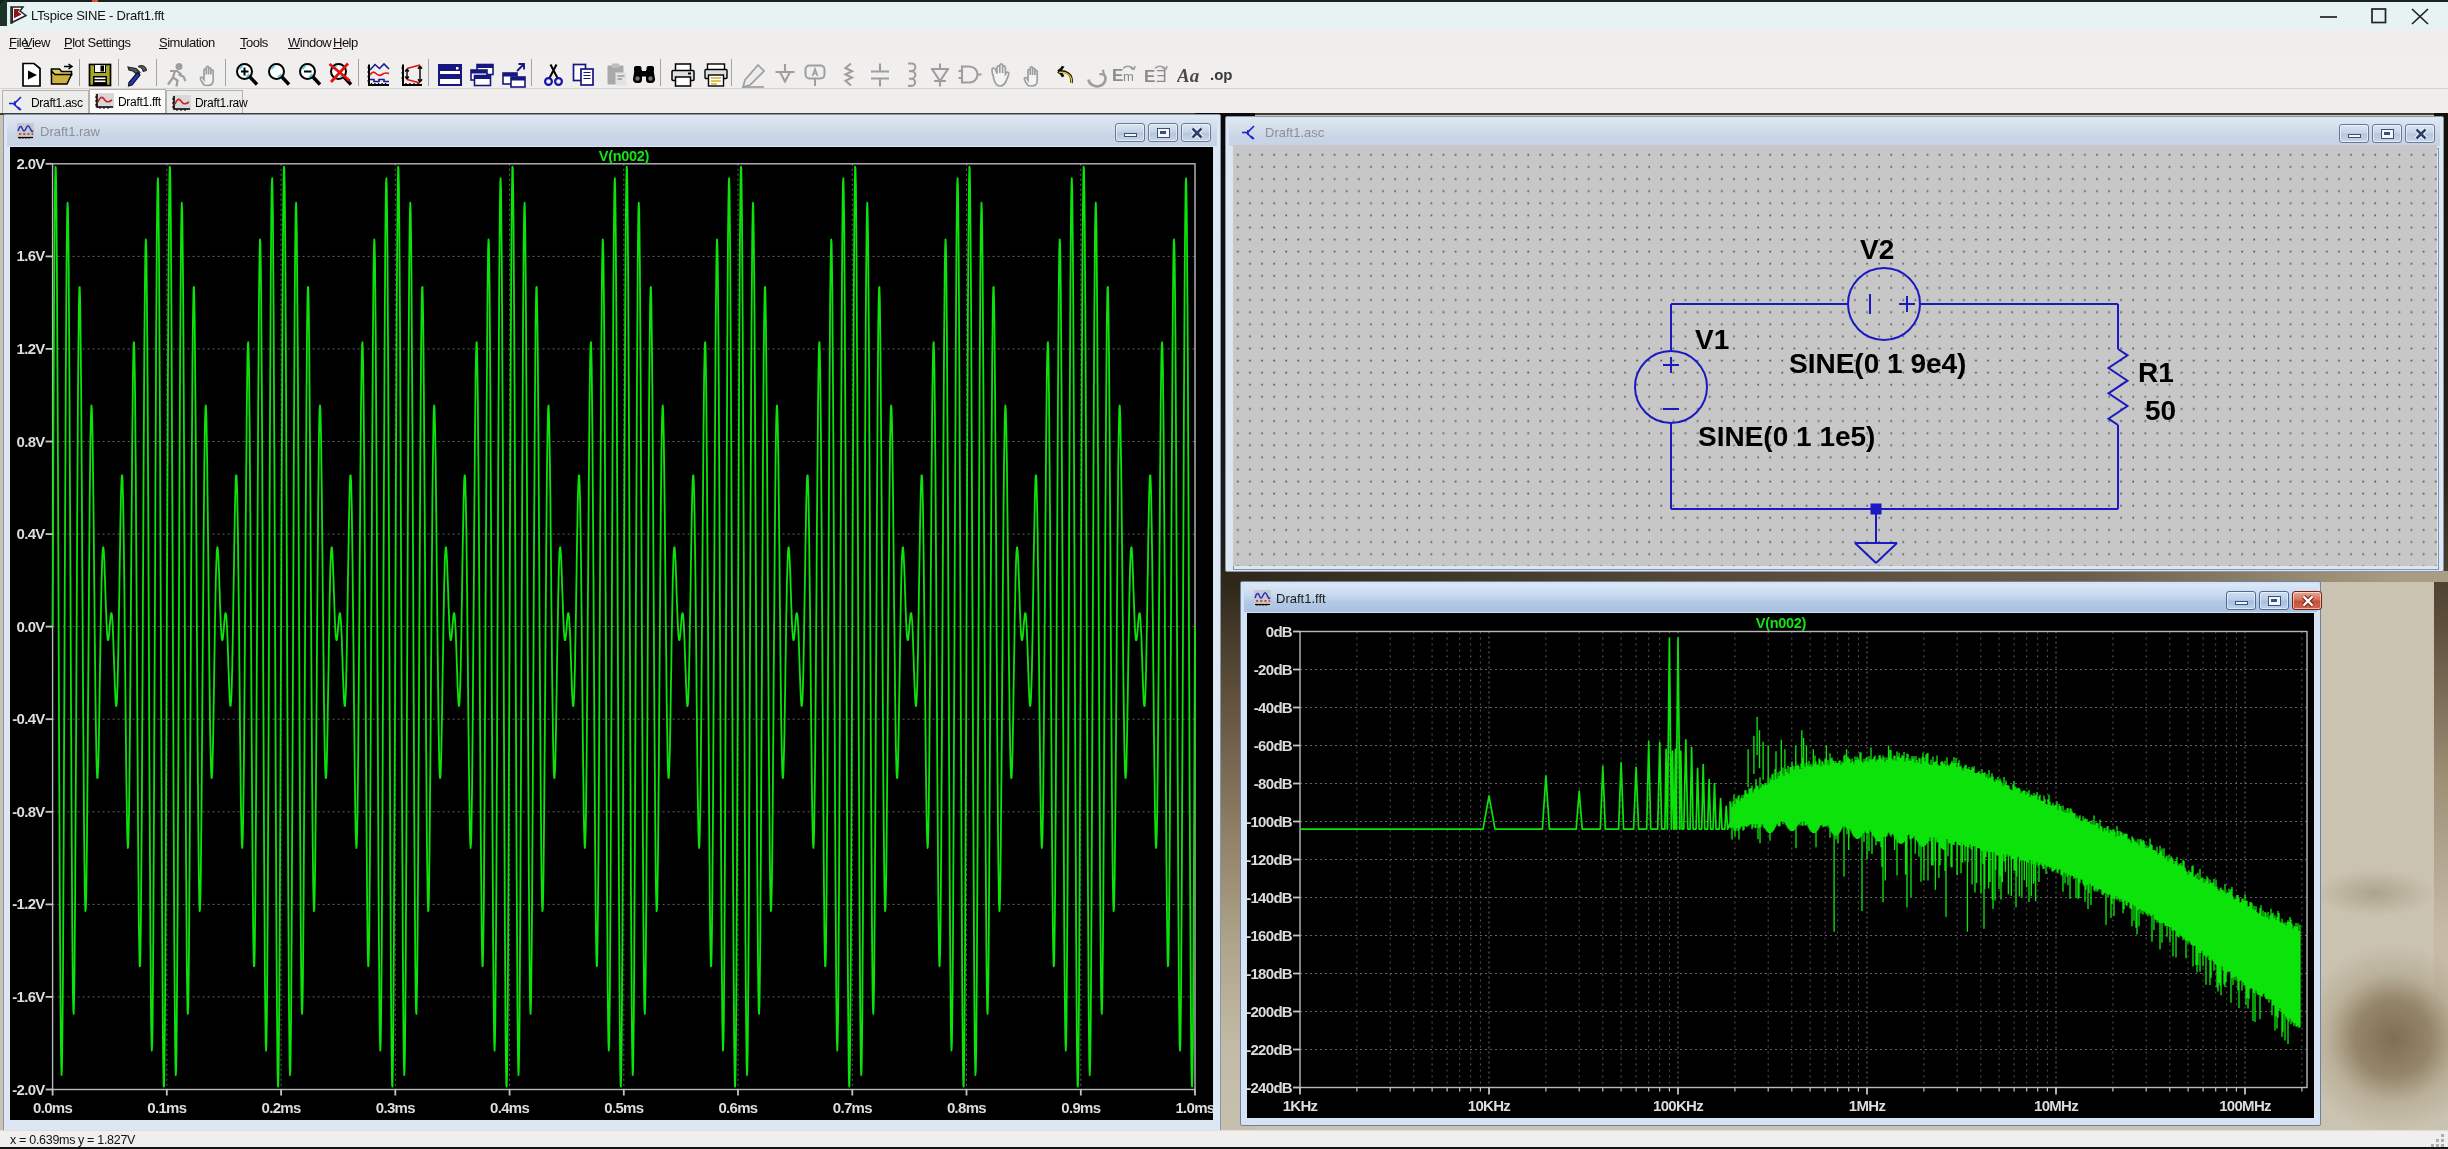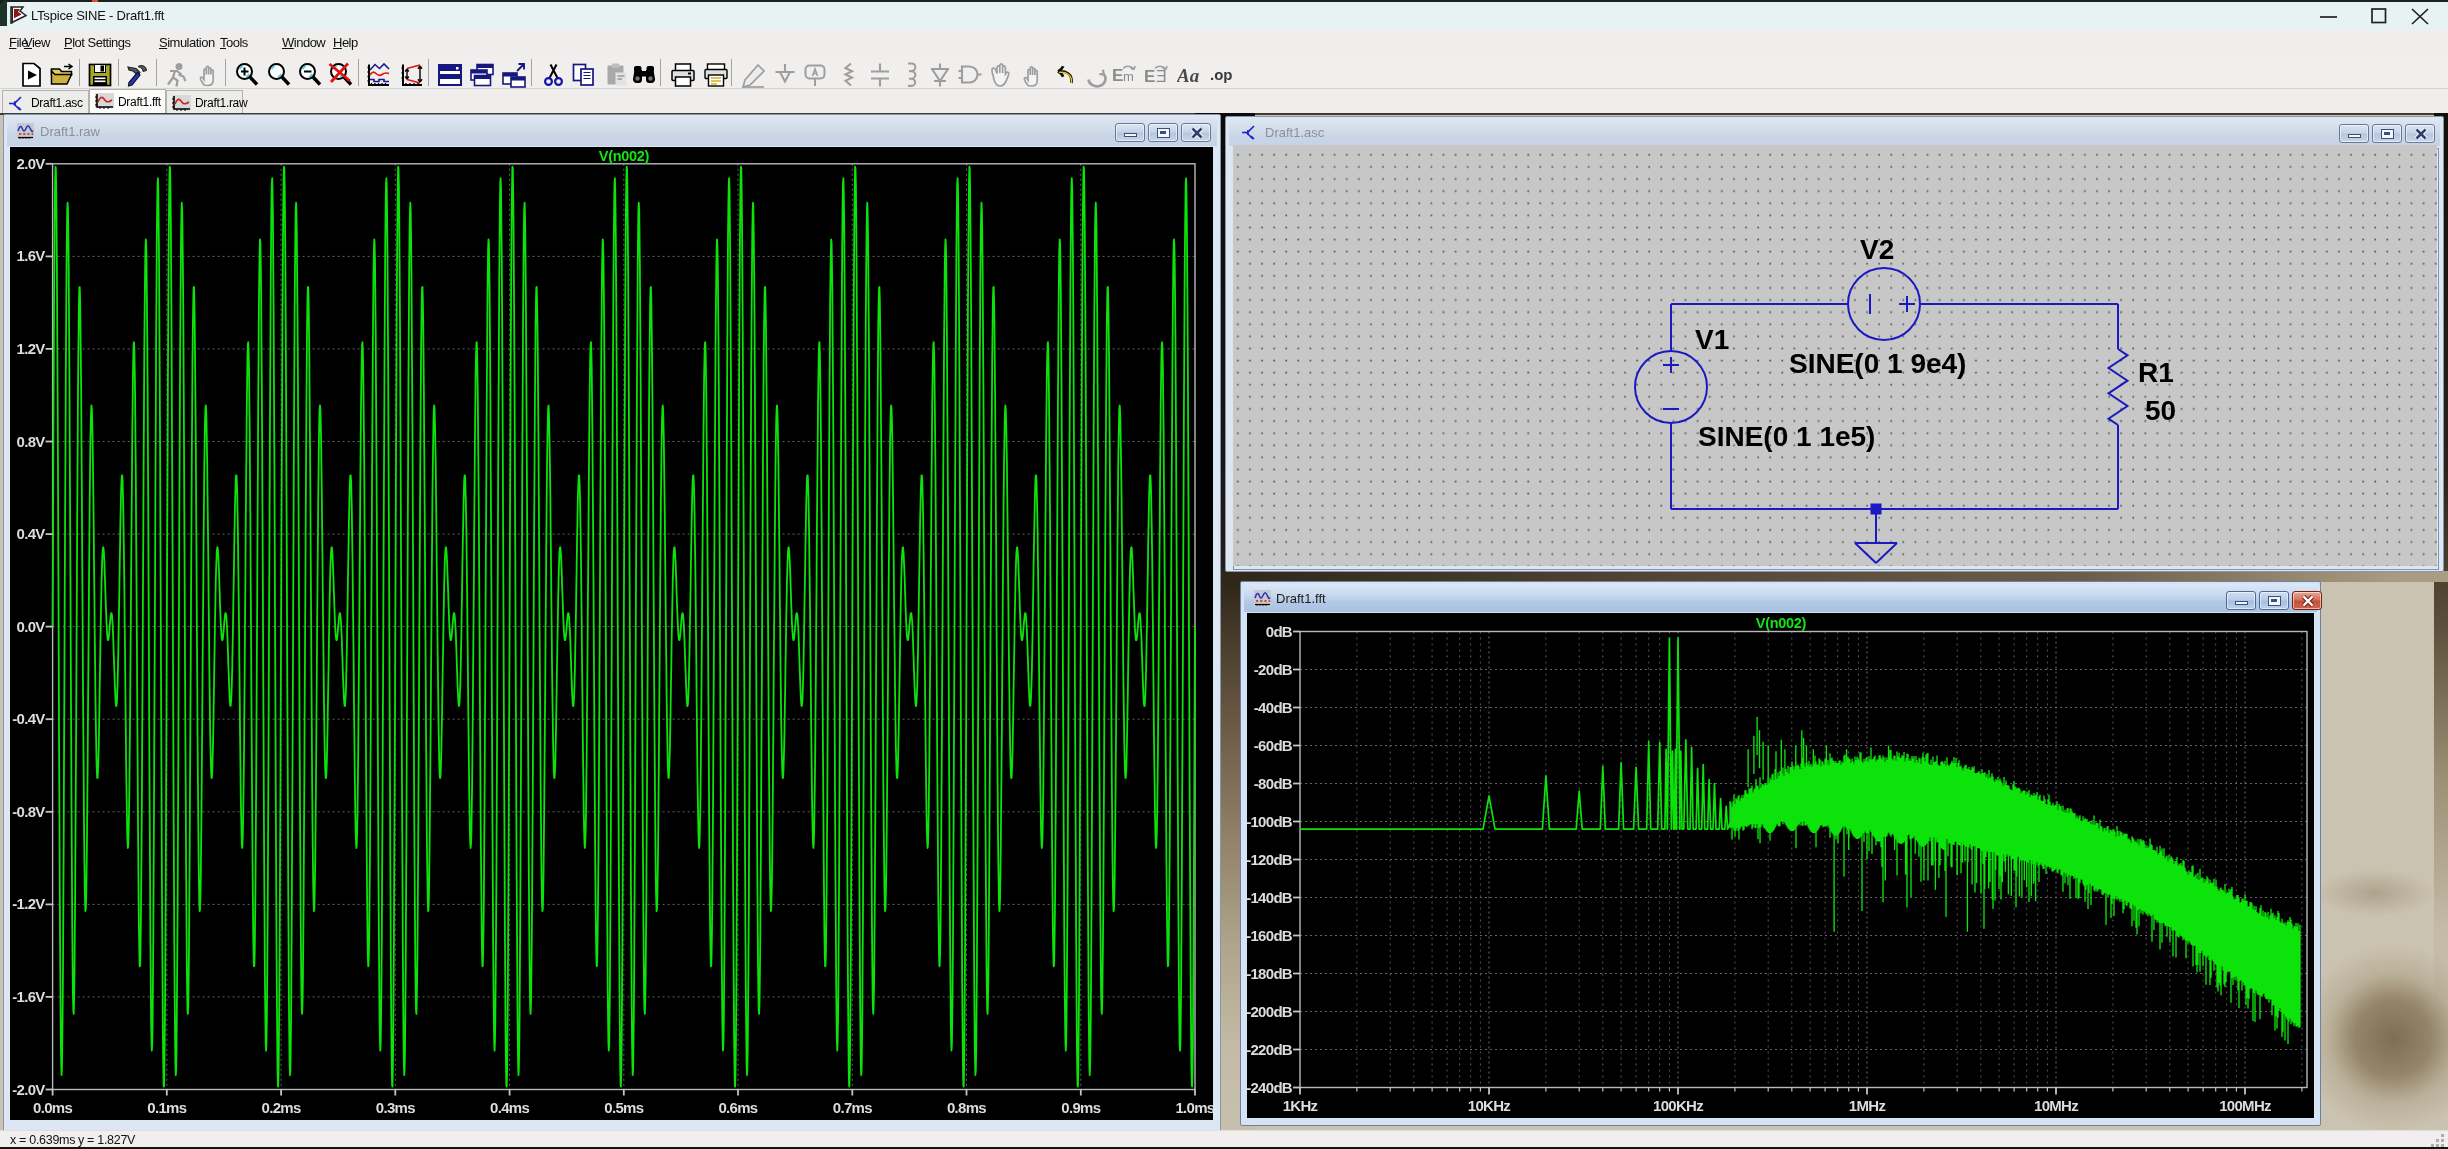--- a/index.html
+++ b/index.html
@@ -21,22 +21,22 @@
 <svg style="position:absolute;left:2300px;top:6px" width="140" height="20" viewBox="0 0 140 20">
 <path d="M20 11h17" stroke="#222" stroke-width="1.7"></path>
 <rect x="72" y="3" width="13.5" height="13.5" fill="none" stroke="#222" stroke-width="1.7"></rect>
 <path d="M112 3l16 15m0-15l-16 15" stroke="#222" stroke-width="1.7"></path>
 </svg>
 <div style="position:absolute;left:0;top:30px;width:2448px;height:26px;background:#f0eeed">
 <span class="menu-item" style="left:9px"><u>F</u>ile</span>
 <span class="menu-item" style="left:24px"><u>V</u>iew</span>
 <span class="menu-item" style="left:64px"><u>P</u>lot Settings</span>
 <span class="menu-item" style="left:159px"><u>S</u>imulation</span>
-<span class="menu-item" style="left:220px"><u>T</u>ools</span>
-<span class="menu-item" style="left:282px"><u>W</u>indow</span>
+<span class="menu-item" style="left:240px"><u>T</u>ools</span>
+<span class="menu-item" style="left:288px"><u>W</u>indow</span>
 <span class="menu-item" style="left:333px"><u>H</u>elp</span>
 </div>
 <div style="position:absolute;left:0;top:56px;width:2448px;height:33px;background:#f1efee;border-bottom:1px solid #d5d3d2">
 <div style="position:absolute;left:78.5px;top:3px;width:1px;height:27px;background:#a4a4a4"></div>
     <div style="position:absolute;left:118px;top:3px;width:1px;height:27px;background:#a4a4a4"></div>
     <div style="position:absolute;left:156px;top:3px;width:1px;height:27px;background:#a4a4a4"></div>
     <div style="position:absolute;left:225px;top:3px;width:1px;height:27px;background:#a4a4a4"></div>
     <div style="position:absolute;left:358px;top:3px;width:1px;height:27px;background:#a4a4a4"></div>
     <div style="position:absolute;left:428px;top:3px;width:1px;height:27px;background:#a4a4a4"></div>
     <div style="position:absolute;left:531px;top:3px;width:1px;height:27px;background:#a4a4a4"></div>

